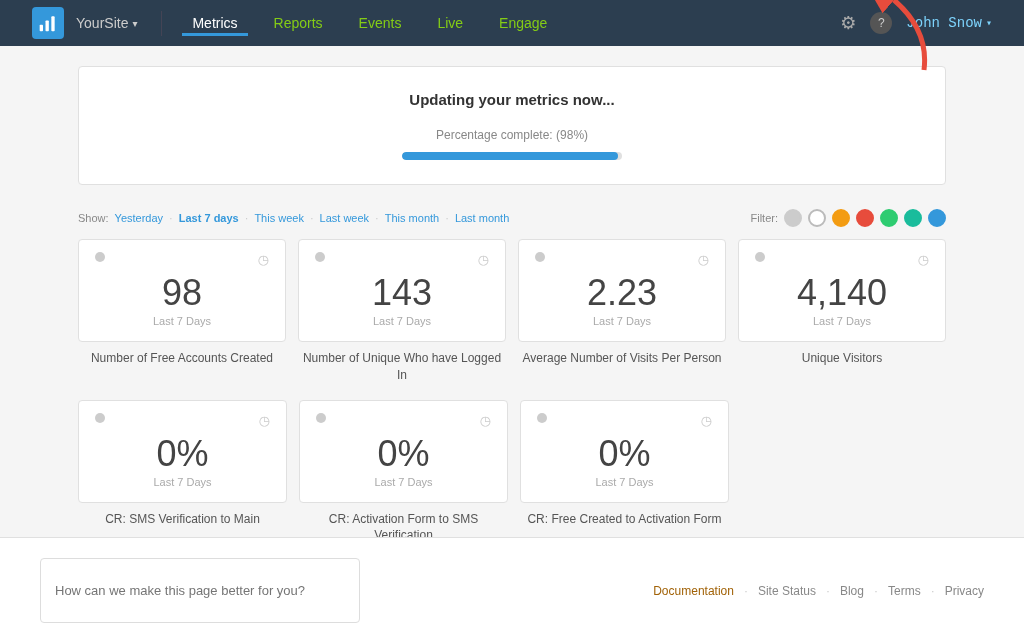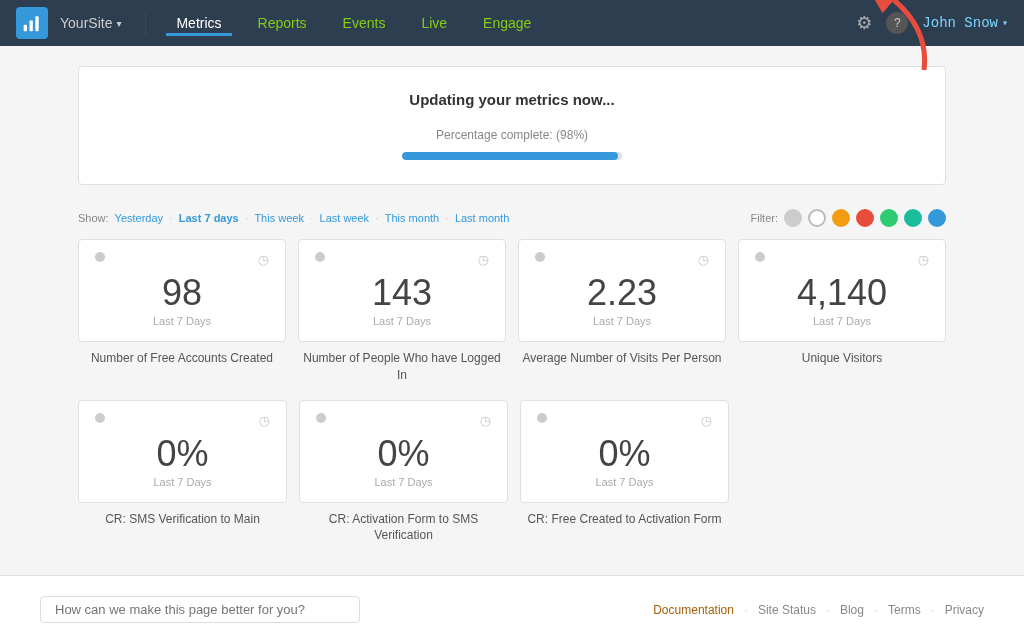--- a/index.html
+++ b/index.html
@@ -4,21 +4,21 @@
   <style>
     * { box-sizing: border-box; margin: 0; padding: 0; }
     body { font-family: -apple-system, BlinkMacSystemFont, 'Segoe UI', Helvetica, Arial, sans-serif; background: #f5f5f5; color: #333; font-size: 14px; }
 
     
     .navbar {
       background: #2c3e50;
       display: flex;
       align-items: center;
       height: 46px;
-      padding: 0 16px;
+      padding: 0 32px;
       position: relative;
     }
     .nav-logo {
       display: flex; align-items: center; justify-content: center;
       width: 32px; height: 32px;
       background: #3498db;
       border-radius: 4px;
       margin-right: 12px;
       flex-shrink: 0;
     }
@@ -179,21 +179,21 @@
       display: flex;
       align-items: center;
       justify-content: space-between;
       position: fixed;
       bottom: 0;
       left: 0; right: 0;
     }
     .footer-input {
       border: 1px solid #ddd;
       border-radius: 4px;
-      padding: 5px 14px;
+      padding: 24px 14px;
       font-size: 13px;
       color: #000000;
       width: 320px;
       outline: none;
     }
     .footer-links { display: flex; align-items: center; gap: 10px; font-size: 12px; color: #888; }
     .footer-link { color: #a16207; cursor: pointer; text-decoration: none; }
     .footer-sep { color: #ccc; }
   </style>
 </head>
@@ -287,21 +287,21 @@
     </div>
     <div>
       <div class="metric-card">
         <div class="card-top">
           <span class="card-dot"></span>
           <span class="card-clock">◷</span>
         </div>
         <div class="card-value">143</div>
         <div class="card-period">Last 7 Days</div>
       </div>
-      <div class="card-label">Number of People Who have Logged In</div>
+      <div class="card-label">Number of Unique Who have Logged In</div>
     </div>
     <div>
       <div class="metric-card">
         <div class="card-top">
           <span class="card-dot"></span>
           <span class="card-clock">◷</span>
         </div>
         <div class="card-value">2.23</div>
         <div class="card-period">Last 7 Days</div>
       </div>

